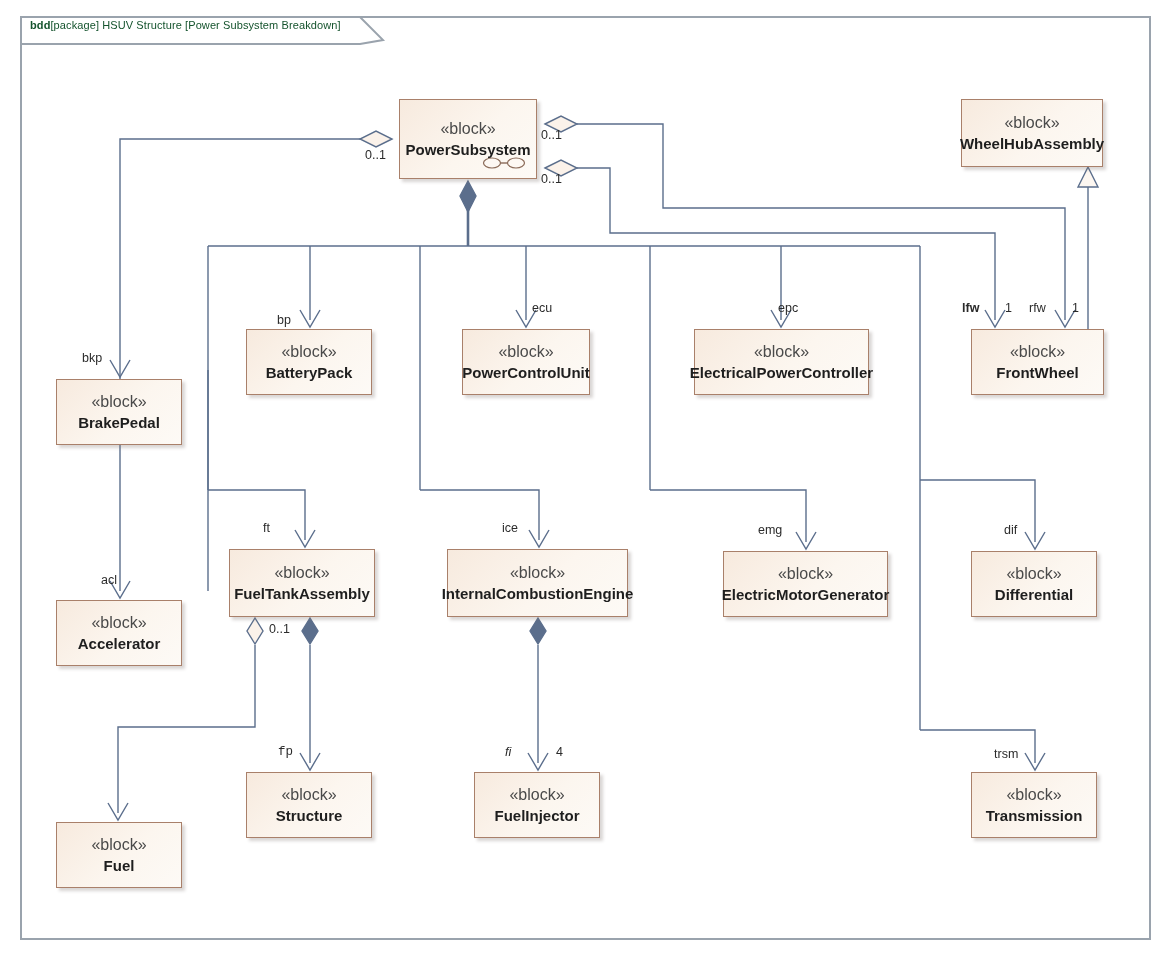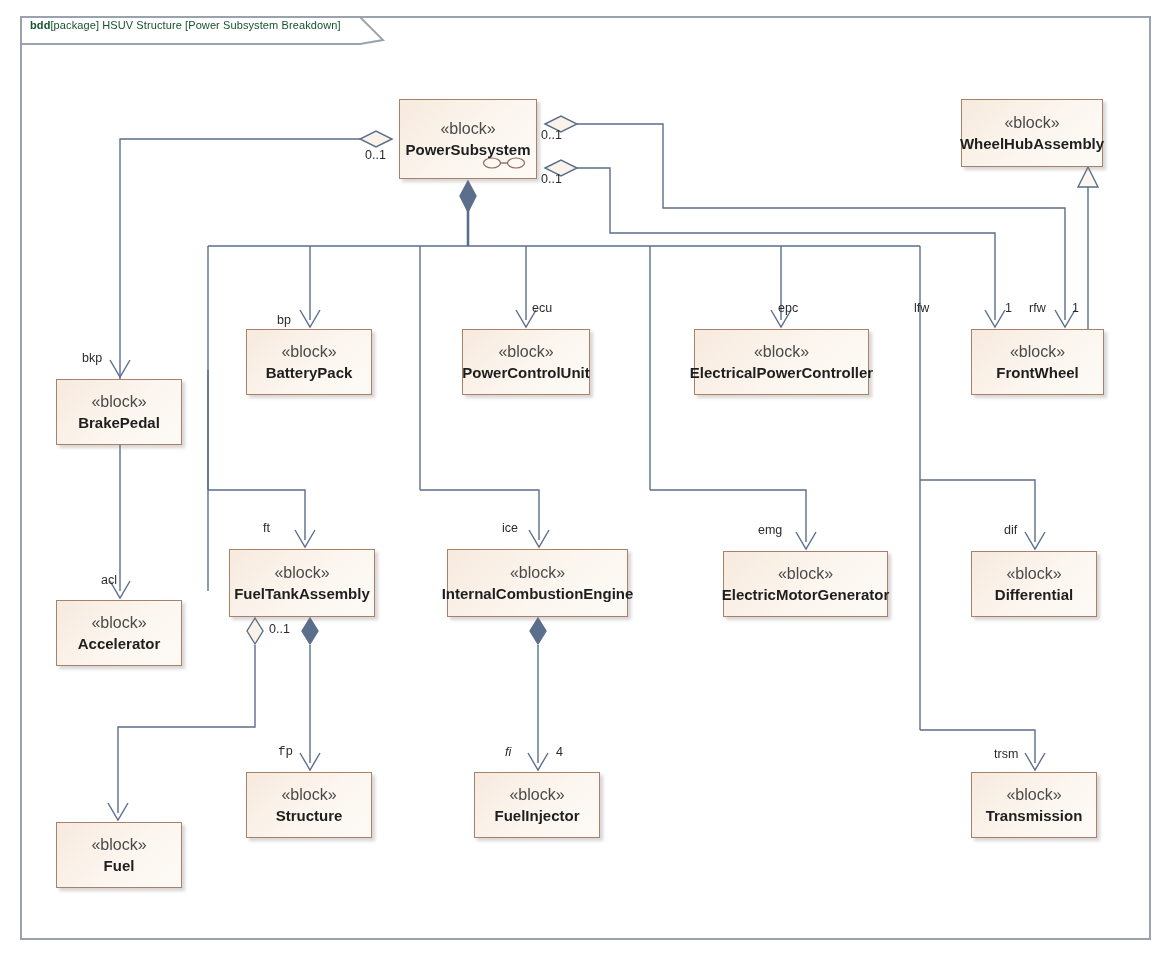--- a/index.html
+++ b/index.html
@@ -294,21 +294,21 @@
     <div class="bname">Transmission</div>
   </div>
 
   <div class="edge-label" style="left:365px; top:148px;">0..1</div>
   <div class="edge-label" style="left:541px; top:128px;">0..1</div>
   <div class="edge-label" style="left:541px; top:172px;">0..1</div>
   <div class="edge-label" style="left:82px; top:351px;">bkp</div>
   <div class="edge-label" style="left:277px; top:313px;">bp</div>
   <div class="edge-label" style="left:489px; top:301px;margin-left:43px;">ecu</div>
   <div class="edge-label" style="left:740px; top:301px;margin-left:38px;">epc</div>
-  <div class="edge-label" style="left:914px; top:301px;">lfw</div>
+  <div class="edge-label" style="left:962px; top:301px;font-weight:bold;">lfw</div>
   <div class="edge-label" style="left:1005px; top:301px;">1</div>
   <div class="edge-label" style="left:1029px; top:301px;">rfw</div>
   <div class="edge-label" style="left:1072px; top:301px;">1</div>
   <div class="edge-label" style="left:84px; top:573px;margin-left:17px;">acl</div>
   <div class="edge-label" style="left:263px; top:521px;">ft</div>
   <div class="edge-label" style="left:502px; top:521px;">ice</div>
   <div class="edge-label" style="left:758px; top:523px;">emg</div>
   <div class="edge-label" style="left:1004px; top:523px;">dif</div>
   <div class="edge-label" style="left:269px; top:622px;">0..1</div>
   <div class="edge-label" style="left:278px; top:745px;font-family:Liberation Mono, monospace;">fp</div>

